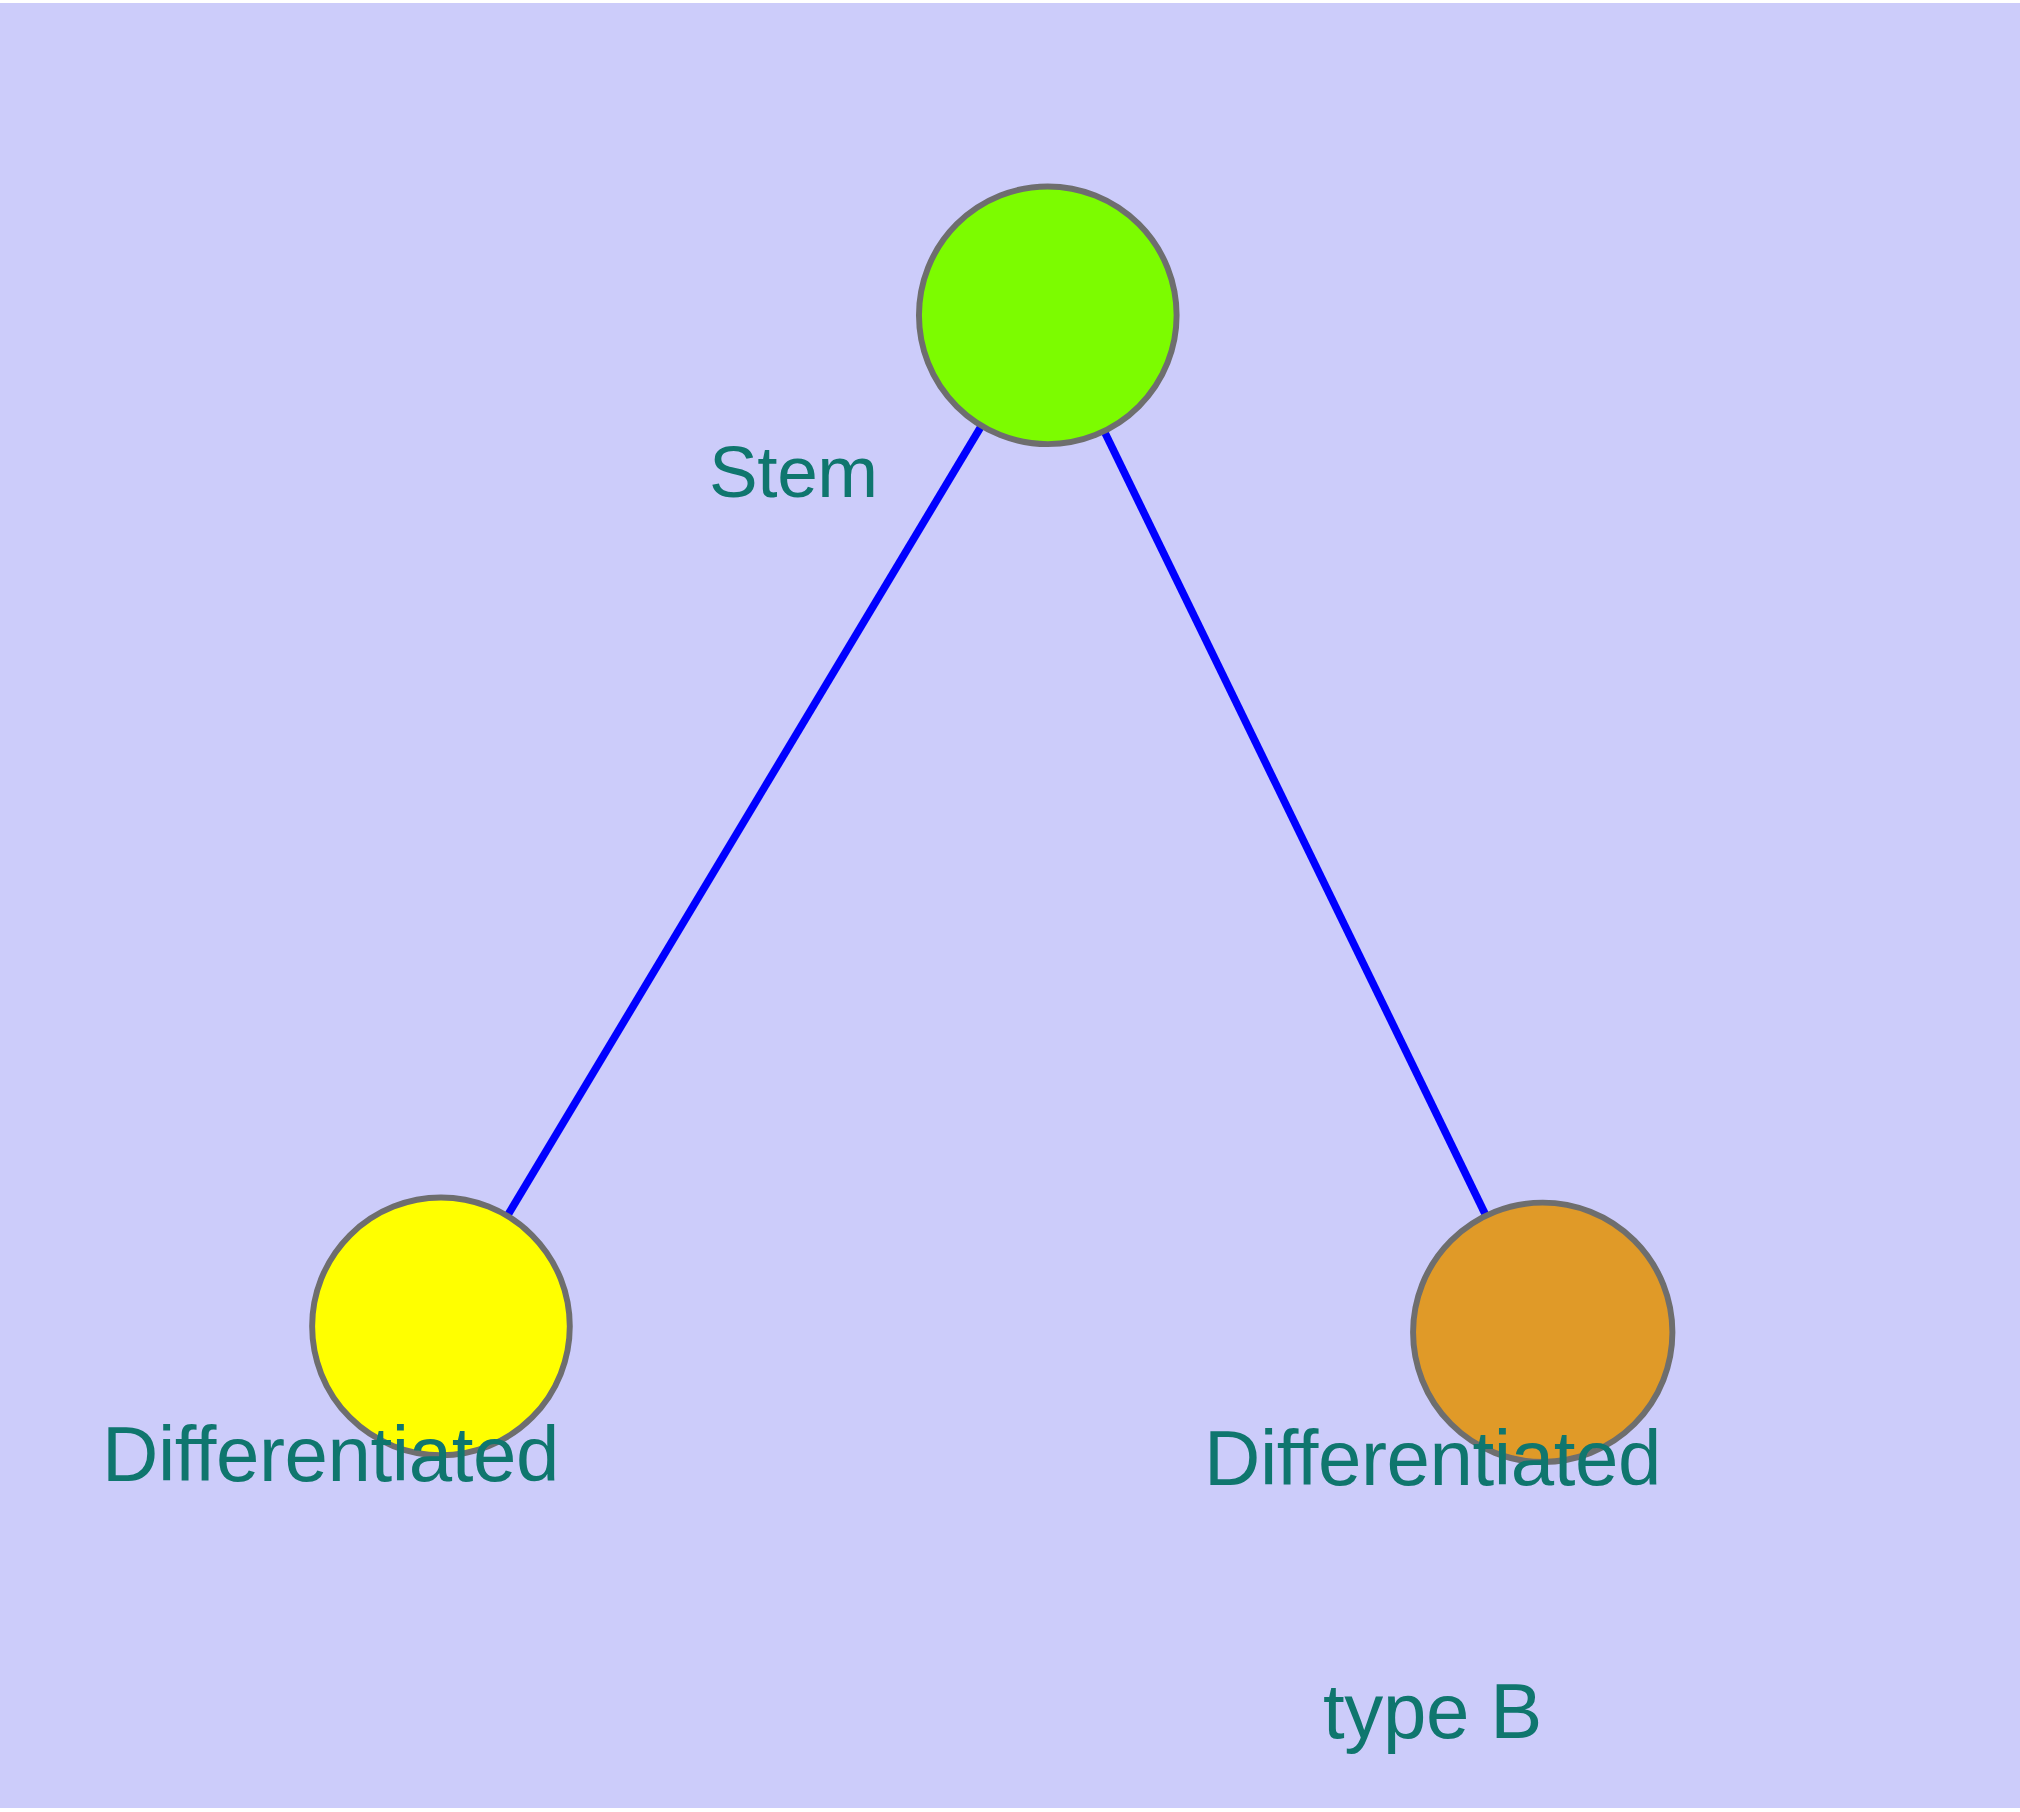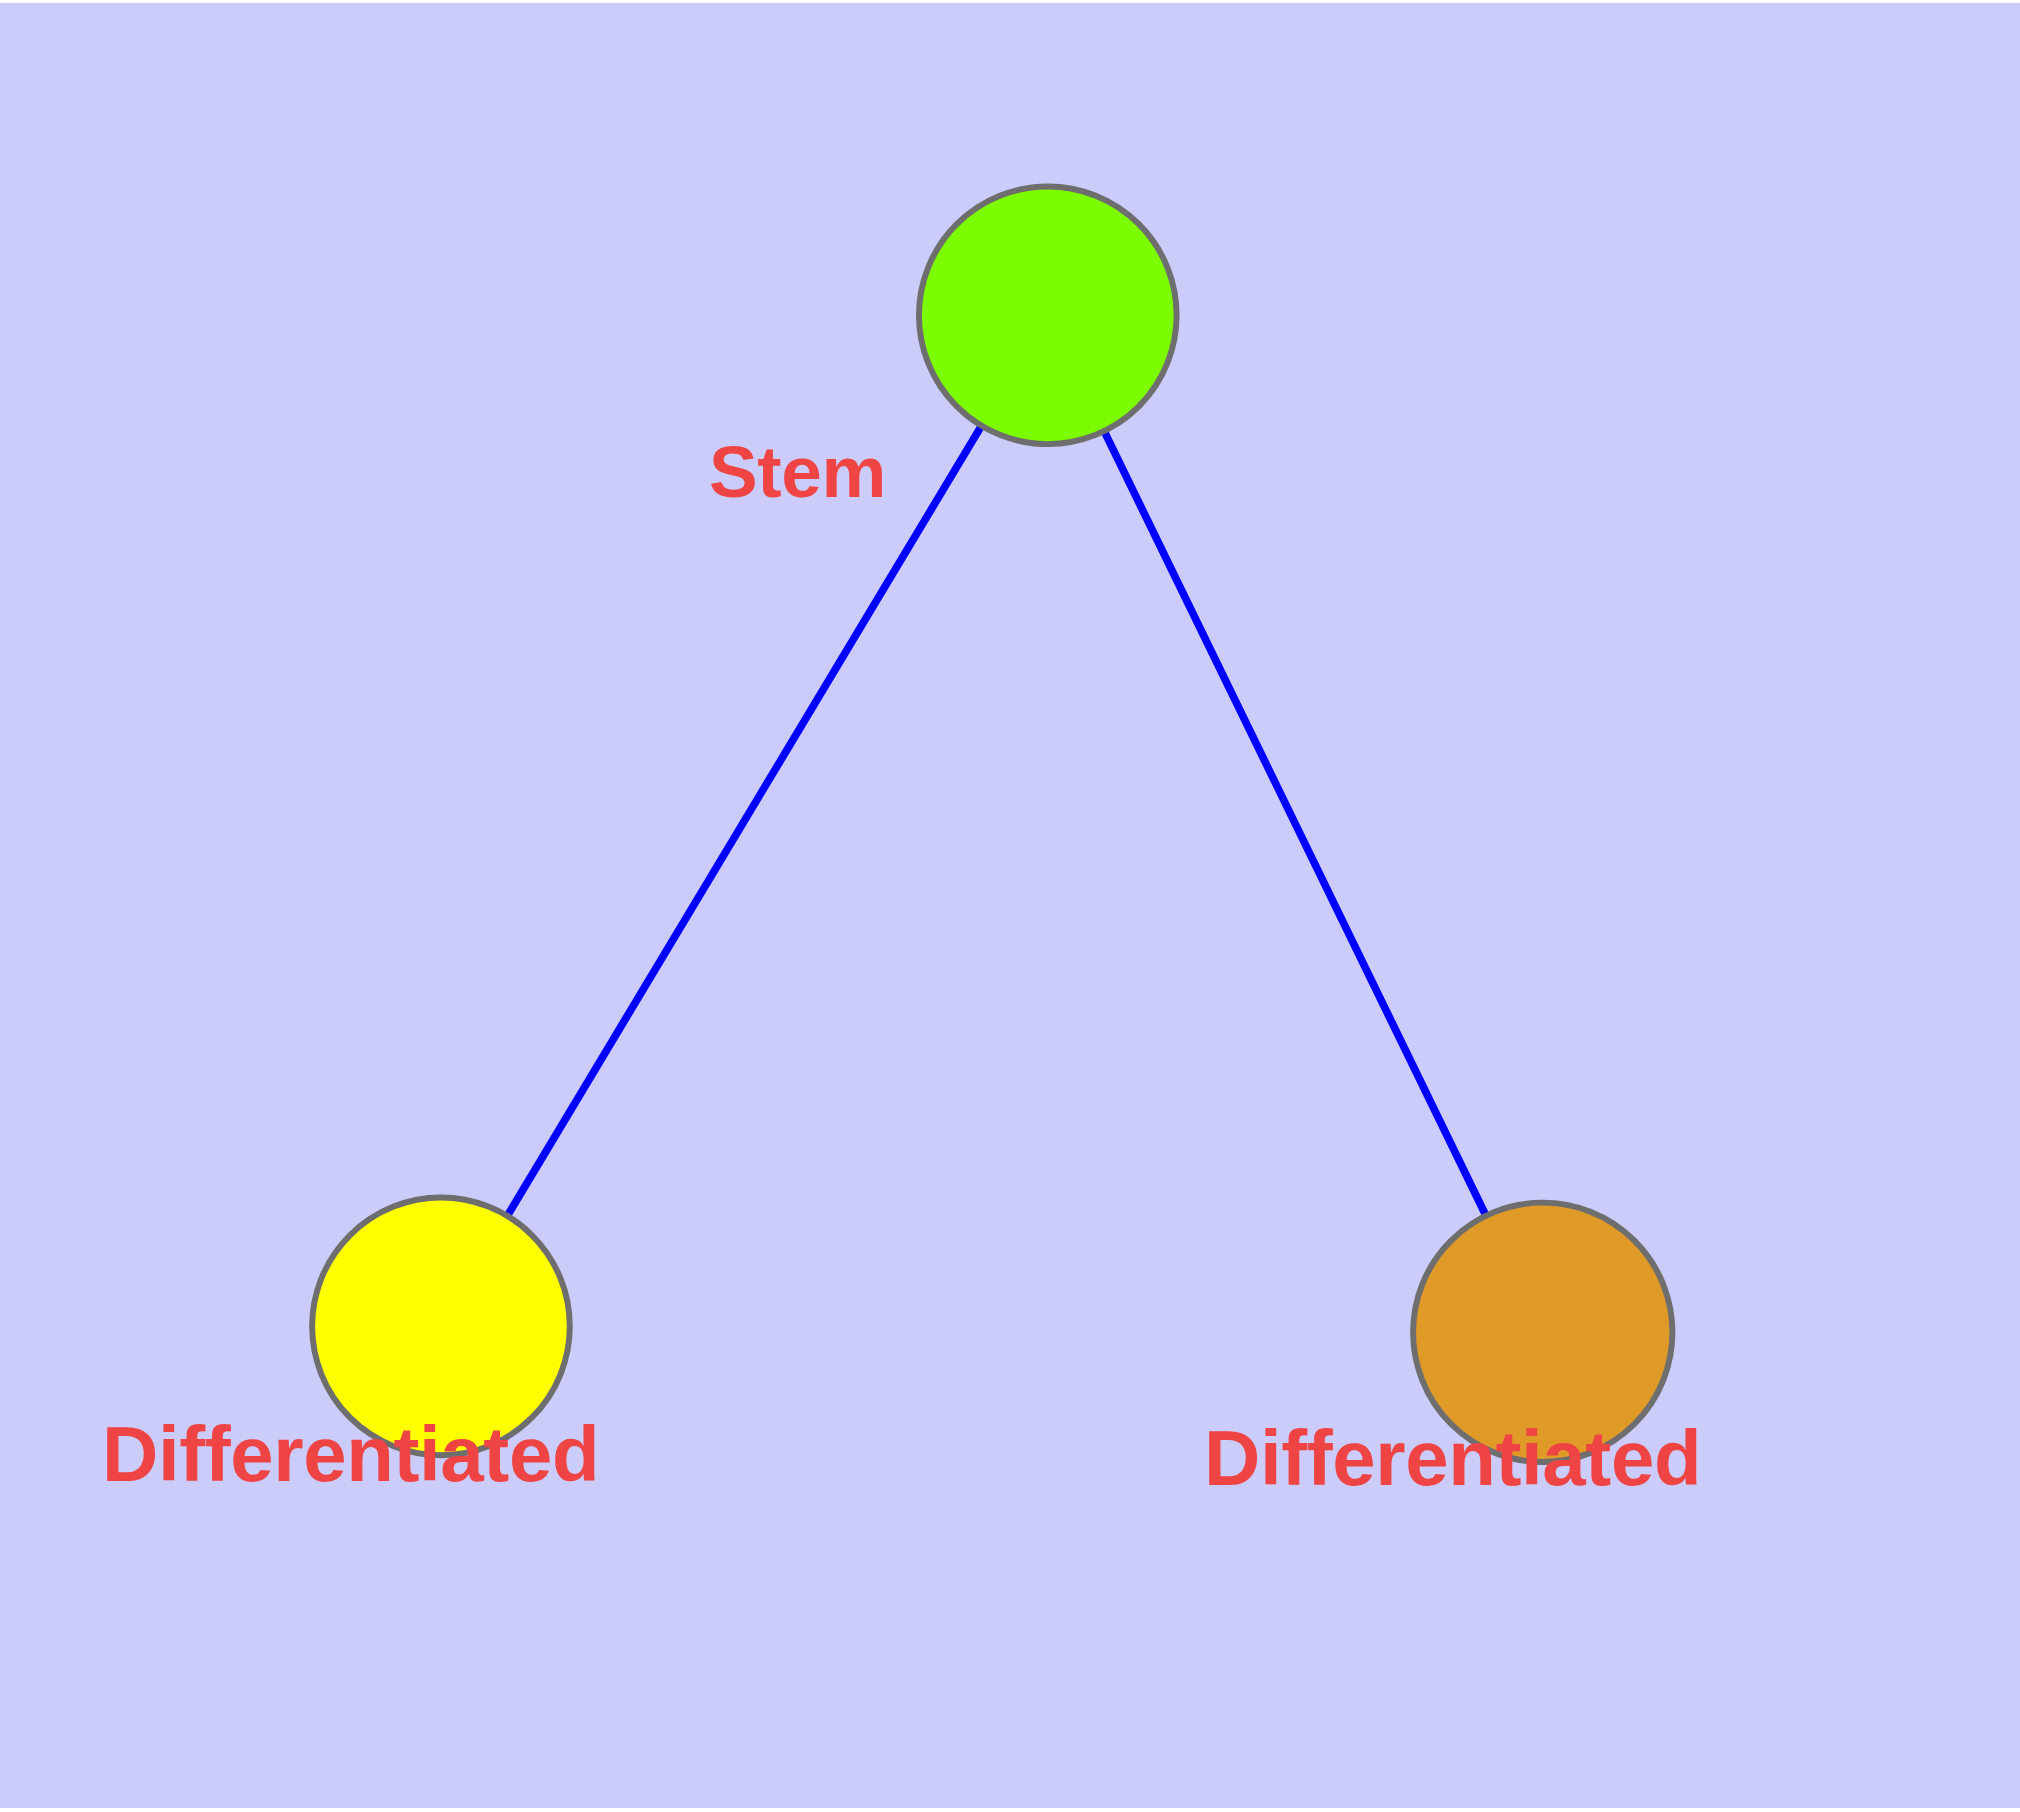--- a/index.html
+++ b/index.html
@@ -27,23 +27,23 @@
   #graph-svg {
     position: absolute;
     left: 0;
     top: 0;
     width: 2021px;
     height: 1812px;
     overflow: visible;
   }
   .node-label {
     position: absolute;
-    color: #ef4444;
+    color: #0f766e;
     font-family: "Liberation Sans", sans-serif;
-    font-weight: bold;
+    font-weight: normal;
     text-align: center;
     white-space: pre;
     line-height: 1.08;
     letter-spacing: -0.4px;
     pointer-events: none;
     user-select: none;
   }
   .label-stem {
     font-size: 73px;
   }
@@ -73,16 +73,17 @@
   <div class="node-label label-stem" style="left: 709px; top: 275px;">
     <div>Stem</div>
   </div>
 
   <div class="node-label label-leaf" style="left: 102px; top: 1244px;">
     <div>Differentiated</div>
   </div>
 
   <div class="node-label label-leaf" style="left: 1204px; top: 1248px;">
     <div>Differentiated</div>
+    <div>type B</div>
   </div>
 
 </div>
 
 
 </body></html>

